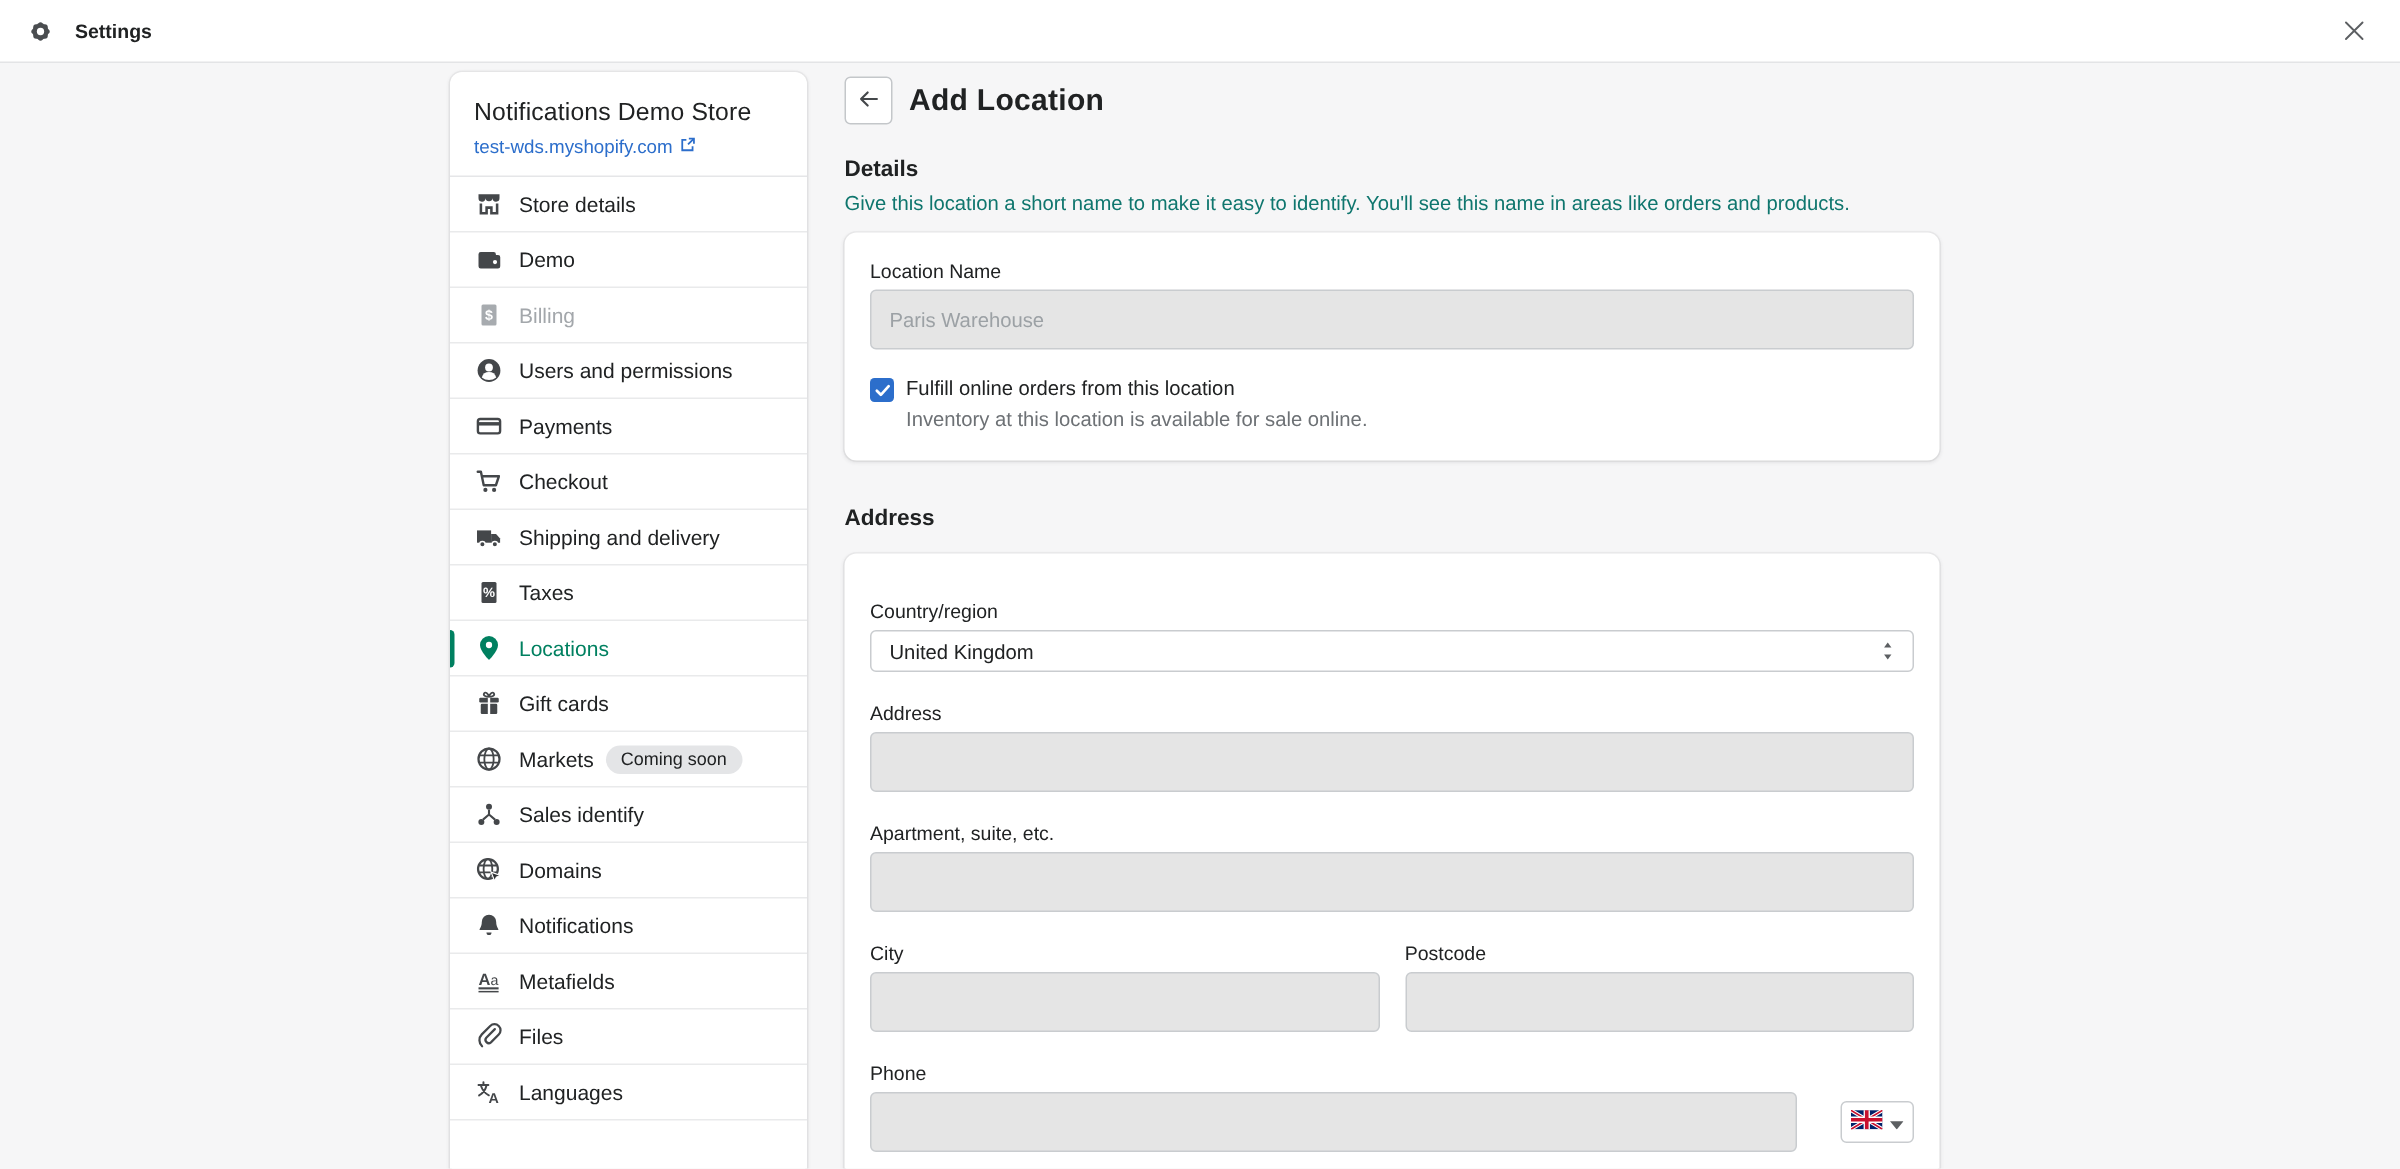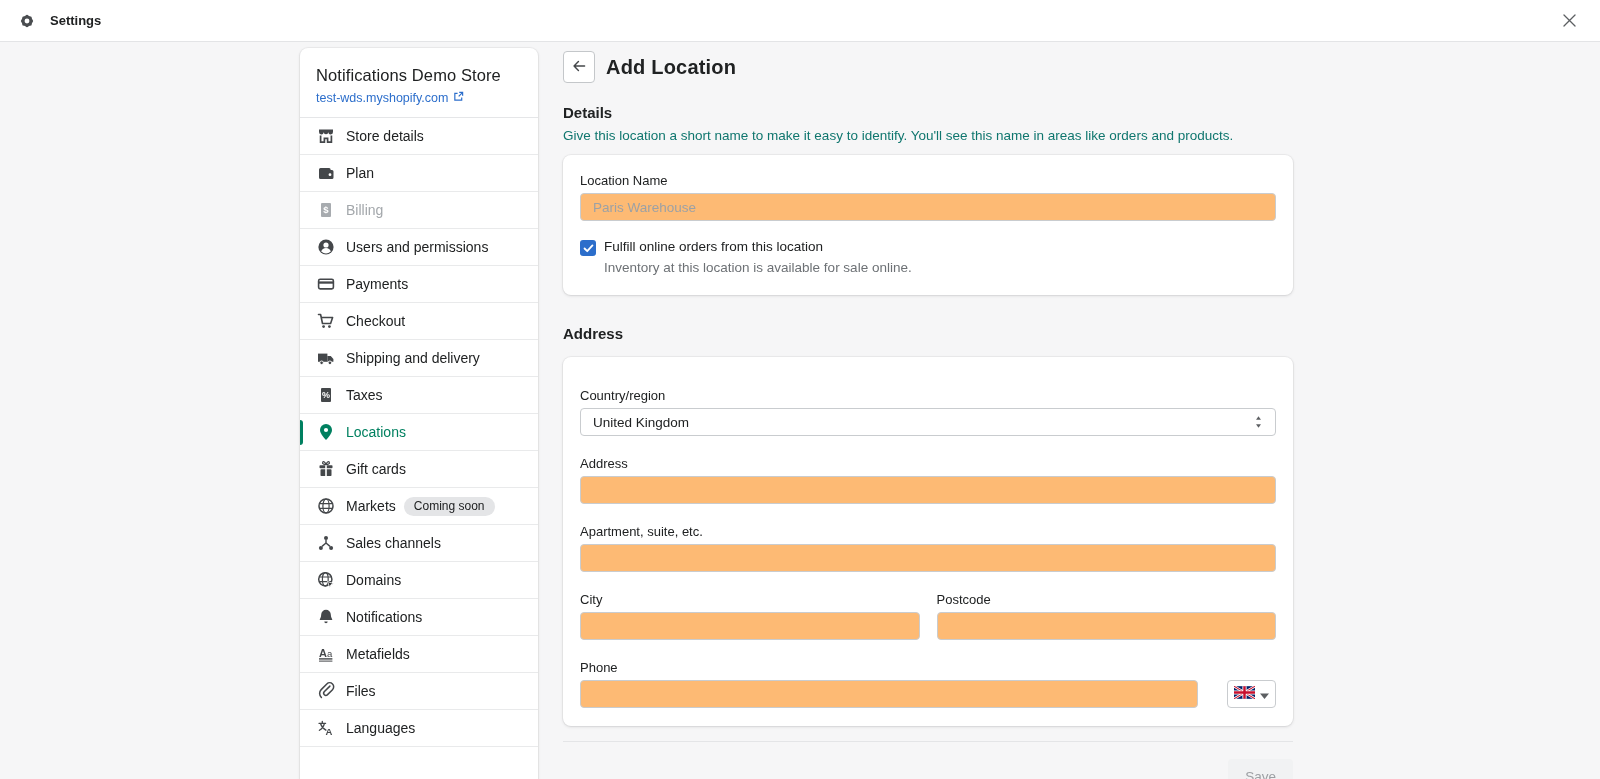--- a/index.html
+++ b/index.html
@@ -53,22 +53,22 @@
   .section-h { font-size:15px; font-weight:700; margin-top:21px; }
   .section-d { font-size:13.5px; color:#0f766e; margin-top:7px; }
   .card {
     background:#fff; border-radius:8px;
     box-shadow:0 0 0 1px rgba(63,63,68,0.05), 0 1px 3px 0 rgba(63,63,68,0.15);
   }
   .card-1 { margin-top:12px; padding:18px 17px 20px; }
   .card-2 { margin-top:15px; padding:31px 17px 18px; }
   .f-label { font-size:13px; color:#202223; margin-bottom:5px; display:block; }
   .t-input {
-    width:100%; height:28px; border:1px solid #c9cccf; border-radius:4px;
-    padding:0 12px; font-size:13.5px; font-family:inherit; color:#202223; background:#fdba74; outline:none;
+    width:100%; height:40px; border:1px solid #c9cccf; border-radius:4px;
+    padding:0 12px; font-size:13.5px; font-family:inherit; color:#202223; background:#e5e5e5; outline:none;
   }
   .t-input::placeholder { color:#9ca1a5; }
   .group { margin-bottom:20px; }
   .group:last-child { margin-bottom:0; }
   .sel {
     position:relative; width:100%; height:28px; border:1px solid #c9cccf; border-radius:4px;
     background:#fff; display:flex; align-items:center; padding:0 12px; font-size:13.5px; cursor:pointer;
   }
   .sel .caret { position:absolute; right:12px; top:50%; transform:translateY(-50%); display:flex; }
   .check-row { display:flex; align-items:flex-start; margin-top:18px; }
@@ -139,21 +139,21 @@
         </span>
       <span class="lbl">Store details</span>
     </div>
     <div class="nav-item">
       <span class="ic">
           <svg width="20" height="20" viewBox="0 0 20 20">
             <path d="M3 6.5A1.5 1.5 0 0 1 4.5 5h8.6a1.5 1.5 0 0 1 1.5 1.5V7h1.4A1.5 1.5 0 0 1 17.5 8.5v6a1.5 1.5 0 0 1-1.5 1.5H4.5A1.5 1.5 0 0 1 3 14.5z" fill="#44474a"></path>
             <circle cx="14" cy="11.7" r="1.4" fill="#fff"></circle>
           </svg>
         </span>
-      <span class="lbl">Plan</span>
+      <span class="lbl">Demo</span>
     </div>
     <div class="nav-item disabled">
       <span class="ic">
           <svg width="20" height="20" viewBox="0 0 20 20">
             <rect x="5" y="3" width="10" height="14" rx="1" fill="#a7abaf"></rect>
             <text x="10" y="13.2" font-size="9.5" fill="#fff" text-anchor="middle" font-weight="bold" font-family="Liberation Sans, sans-serif">$</text>
           </svg>
         </span>
       <span class="lbl">Billing</span>
     </div>
@@ -239,21 +239,21 @@
     </div>
     <div class="nav-item">
       <span class="ic">
           <svg width="20" height="20" viewBox="0 0 20 20">
             <path d="M10 6.8v3.2M10 10L6 13.4M10 10l4 3.4" stroke="#44474a" stroke-width="1.4" fill="none"></path>
             <circle cx="10" cy="4.9" r="2" fill="#44474a"></circle>
             <circle cx="4.9" cy="15" r="2" fill="#44474a"></circle>
             <circle cx="15.1" cy="15" r="2" fill="#44474a"></circle>
           </svg>
         </span>
-      <span class="lbl">Sales channels</span>
+      <span class="lbl">Sales identify</span>
     </div>
     <div class="nav-item">
       <span class="ic">
           <svg width="20" height="20" viewBox="0 0 20 20">
             <circle cx="9.3" cy="9.3" r="6.6" fill="none" stroke="#44474a" stroke-width="1.5"></circle>
             <ellipse cx="9.3" cy="9.3" rx="2.9" ry="6.6" fill="none" stroke="#44474a" stroke-width="1.2"></ellipse>
             <path d="M3.2 7h12.2M3.2 11.6h12.2" stroke="#44474a" stroke-width="1.2" fill="none"></path>
             <path d="M11.4 11.4l6.2 2.3-2.7 1.1-1.1 2.7z" fill="#2f3133" stroke="#fff" stroke-width=".8"></path>
           </svg>
         </span>

